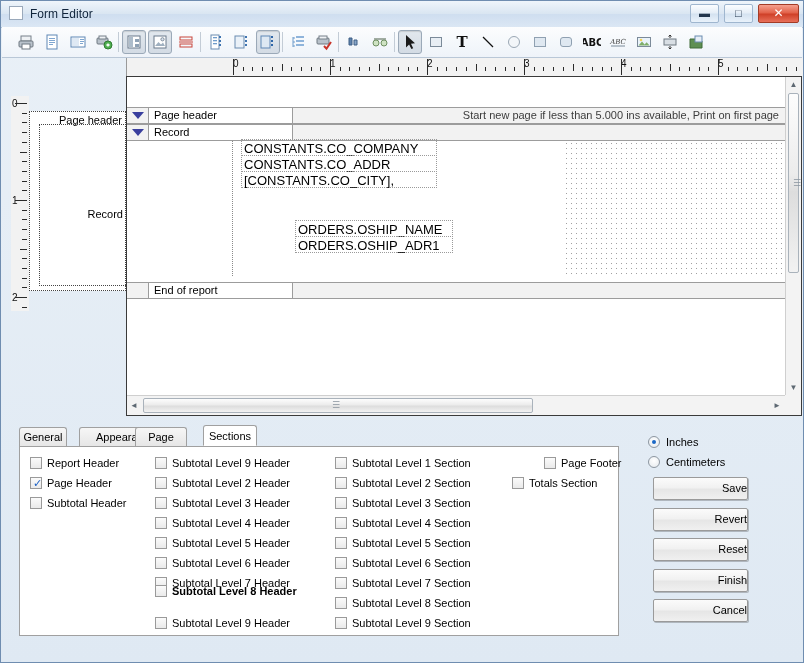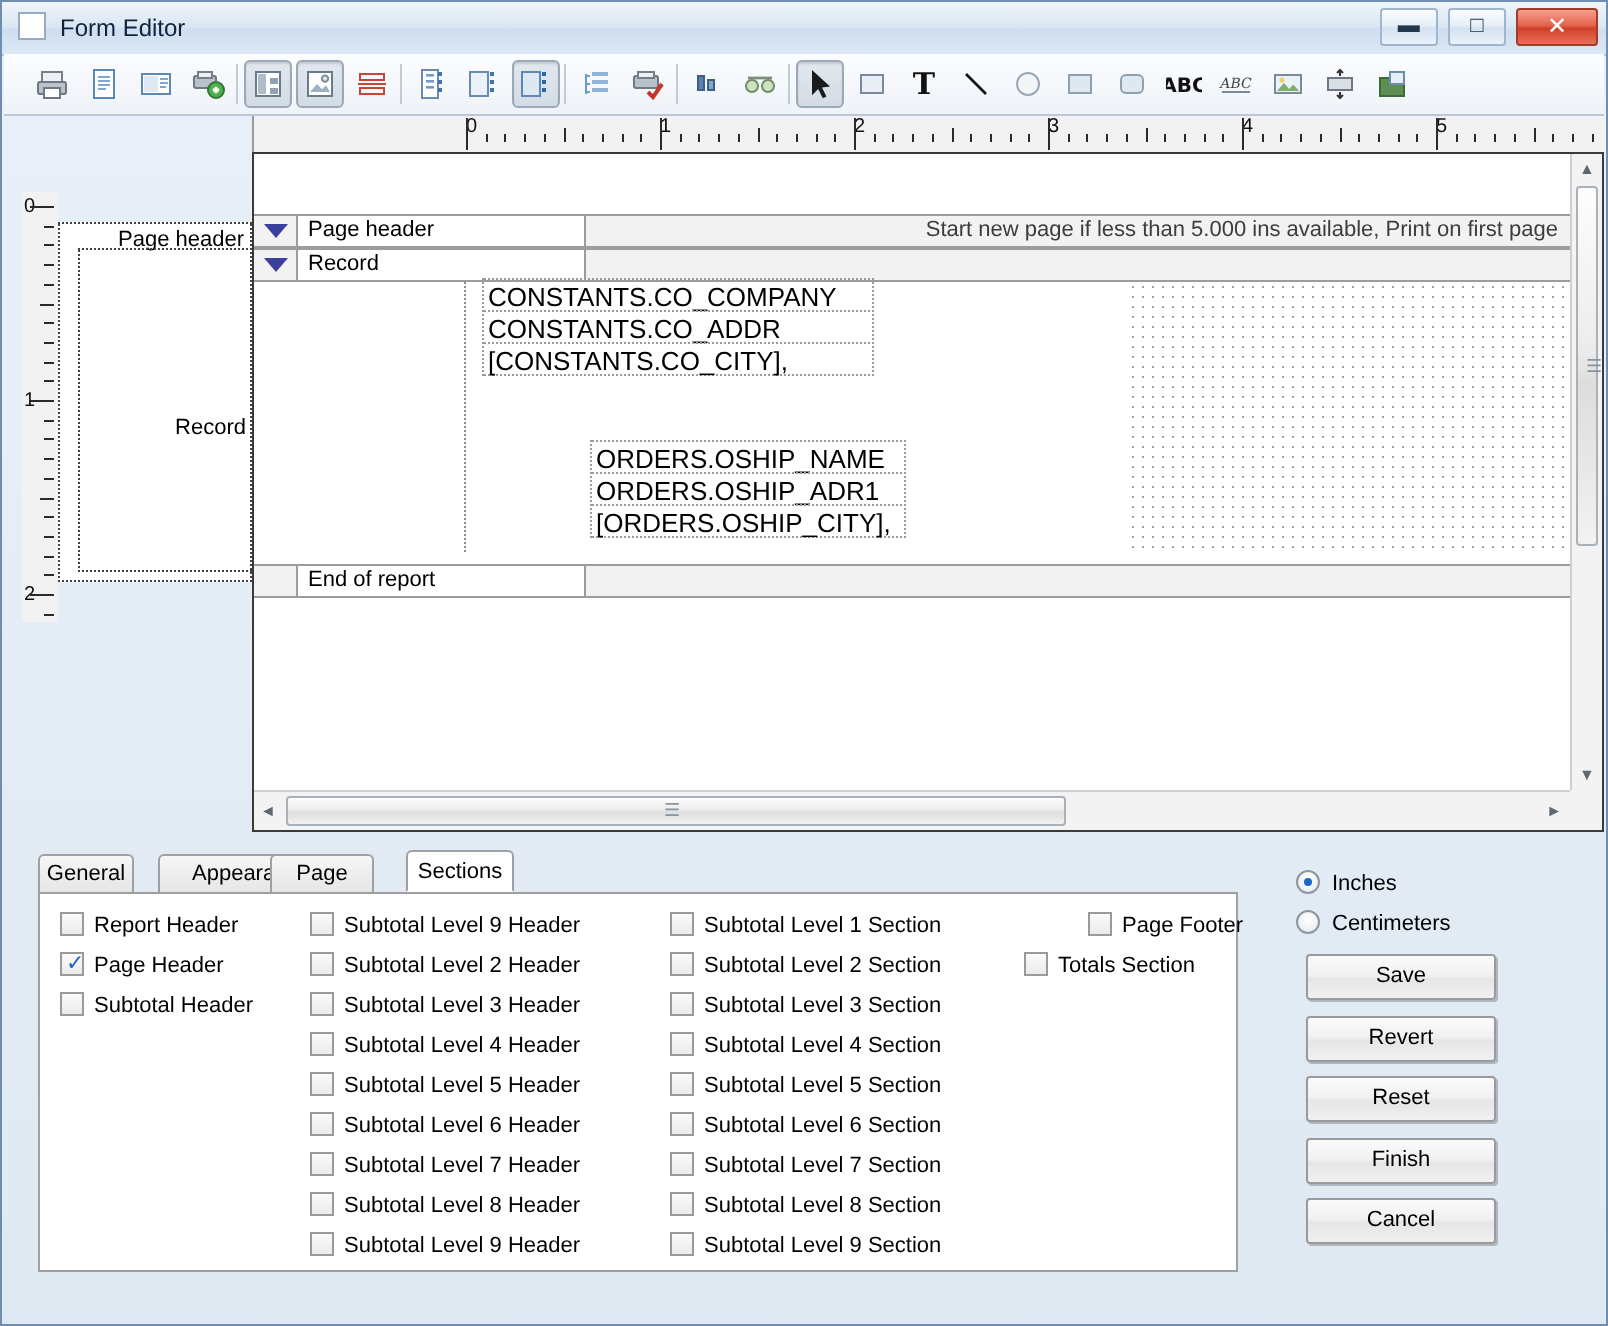--- a/index.html
+++ b/index.html
@@ -206,21 +206,21 @@
     position:relative;
   }
   .radio.on::after{
     content:"";position:absolute;left:3px;top:3px;width:4px;height:4px;
     border-radius:50%;background:#1b68c6;
   }
   .btn{
     position:absolute;width:95px;height:23px;box-sizing:border-box;
     background:linear-gradient(180deg,#fbfbfb 0%,#f1f1f1 46%,#e6e6e6 54%,#f0f0f0 100%);
     border:1px solid #9a9a9a;border-radius:2px;
-    font-size:11px;line-height:21px;text-align:center;color:#000;
+    font-size:11px;line-height:21px;text-align:right;color:#000;
     box-shadow:1px 1px 0 rgba(0,0,0,.22);
   }
 </style>
 </head>
 <body>
 
 <div class="app">
 
   <div class="titlebar">
     <div class="title-icon"></div>
@@ -580,21 +580,20 @@
       <div class="grid-region" style="left:437px;top:64px;width:221px;height:135px;"></div>
 
       <div class="margin-vline" style="left:105px;top:64px;height:135px;"></div>
 
       <div class="field" style="left:114px;top:62px;width:196px;">CONSTANTS.CO_COMPANY</div>
       <div class="field" style="left:114px;top:78px;width:196px;">CONSTANTS.CO_ADDR</div>
       <div class="field" style="left:114px;top:94px;width:196px;">[CONSTANTS.CO_CITY],</div>
 
       <div class="field" style="left:168px;top:143px;width:158px;">ORDERS.OSHIP_NAME</div>
       <div class="field" style="left:168px;top:159px;width:158px;">ORDERS.OSHIP_ADR1</div>
-      <div class="field" style="left:168px;top:175px;width:158px;">[ORDERS.OSHIP_CITY],</div>
 
       <div class="section-bar eor" style="top:205px;width:658px;">
         <span class="namebox">
           <span>End of report</span>
         </span>
       </div>
     </div>
 
     <div class="vsb">
       <span class="sb-arrow" style="left:0;right:0;top:3px;">▲</span>
@@ -628,21 +627,21 @@
         <div class="chk-row" style="left: 10px; top: 48px;"><span class="chk"></span><span>Subtotal Header</span></div>
       </div>
     <div id="col2">
         <div class="chk-row" style="left: 135px; top: 8px;"><span class="chk"></span><span>Subtotal Level 9 Header</span></div>
         <div class="chk-row" style="left: 135px; top: 28px;"><span class="chk"></span><span>Subtotal Level 2 Header</span></div>
         <div class="chk-row" style="left: 135px; top: 48px;"><span class="chk"></span><span>Subtotal Level 3 Header</span></div>
         <div class="chk-row" style="left: 135px; top: 68px;"><span class="chk"></span><span>Subtotal Level 4 Header</span></div>
         <div class="chk-row" style="left: 135px; top: 88px;"><span class="chk"></span><span>Subtotal Level 5 Header</span></div>
         <div class="chk-row" style="left: 135px; top: 108px;"><span class="chk"></span><span>Subtotal Level 6 Header</span></div>
         <div class="chk-row" style="left: 135px; top: 128px;"><span class="chk"></span><span>Subtotal Level 7 Header</span></div>
-        <div class="chk-row" style="left: 135px; top: 148px;"><span class="chk"></span><span>Subtotal Level 8 Header</span></div>
+        <div class="chk-row" style="left: 135px; top: 136px; font-weight: bold;"><span class="chk"></span><span>Subtotal Level 8 Header</span></div>
         <div class="chk-row" style="left: 135px; top: 168px;"><span class="chk"></span><span>Subtotal Level 9 Header</span></div>
       </div>
     <div id="col3">
         <div class="chk-row" style="left: 315px; top: 8px;"><span class="chk"></span><span>Subtotal Level 1 Section</span></div>
         <div class="chk-row" style="left: 315px; top: 28px;"><span class="chk"></span><span>Subtotal Level 2 Section</span></div>
         <div class="chk-row" style="left: 315px; top: 48px;"><span class="chk"></span><span>Subtotal Level 3 Section</span></div>
         <div class="chk-row" style="left: 315px; top: 68px;"><span class="chk"></span><span>Subtotal Level 4 Section</span></div>
         <div class="chk-row" style="left: 315px; top: 88px;"><span class="chk"></span><span>Subtotal Level 5 Section</span></div>
         <div class="chk-row" style="left: 315px; top: 108px;"><span class="chk"></span><span>Subtotal Level 6 Section</span></div>
         <div class="chk-row" style="left: 315px; top: 128px;"><span class="chk"></span><span>Subtotal Level 7 Section</span></div>

